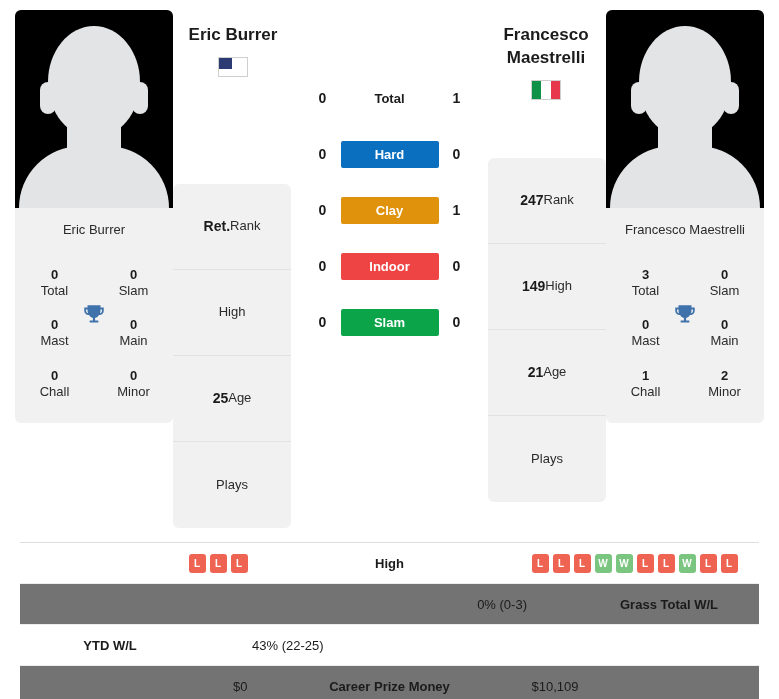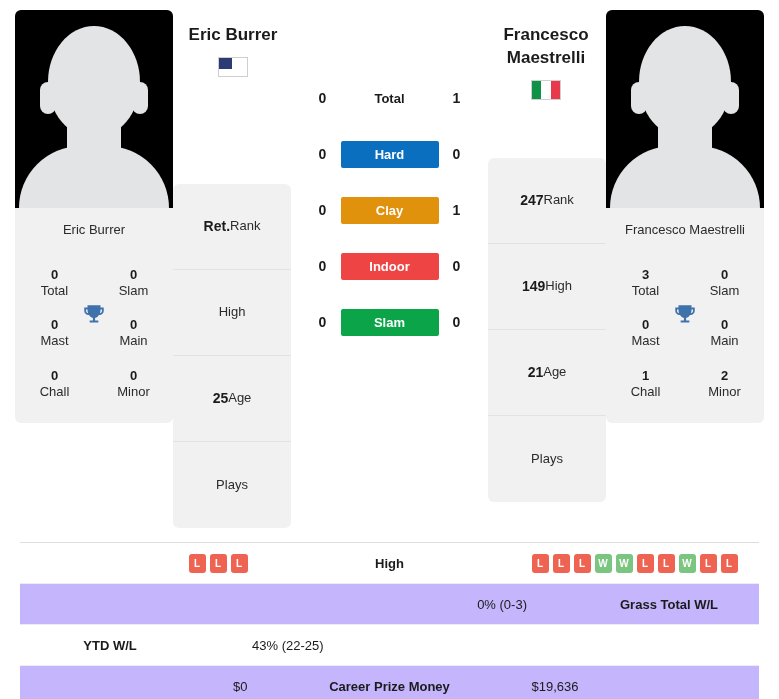--- a/index.html
+++ b/index.html
@@ -225,21 +225,21 @@
   .table {
     margin: 14px 20px 0 20px;
     border-top: 1px solid #dedede;
   }
   .trow2 {
     display: flex;
     align-items: center;
     height: 41px;
     border-bottom: 1px solid #ededed;
   }
-  .trow2.alt { background: #c4b5fd; }
+  .trow2.alt { background: #737373; }
   .tleft, .tright {
     flex: 1 1 0;
     font-size: 13px;
     color: #1b1b1b;
     display: flex;
     align-items: center;
   }
   .tleft { justify-content: flex-end; padding-right: 52px; }
   .tright { justify-content: flex-start; padding-left: 52px; }
   .tmid {
@@ -487,17 +487,17 @@
         <div class="tleft">0% (0-3)</div>
         <div class="tmid">Grass Total W/L</div>
       </div>
       <div class="trow2">
         <div class="tmid">YTD W/L</div>
         <div class="tright">43% (22-25)</div>
       </div>
       <div class="trow2 alt">
         <div class="tleft">$0</div>
         <div class="tmid">Career Prize Money</div>
-        <div class="tright">$19,636</div>
+        <div class="tright">$10,109</div>
       </div>
     </div>
 
 </div>
 
 </body></html>

